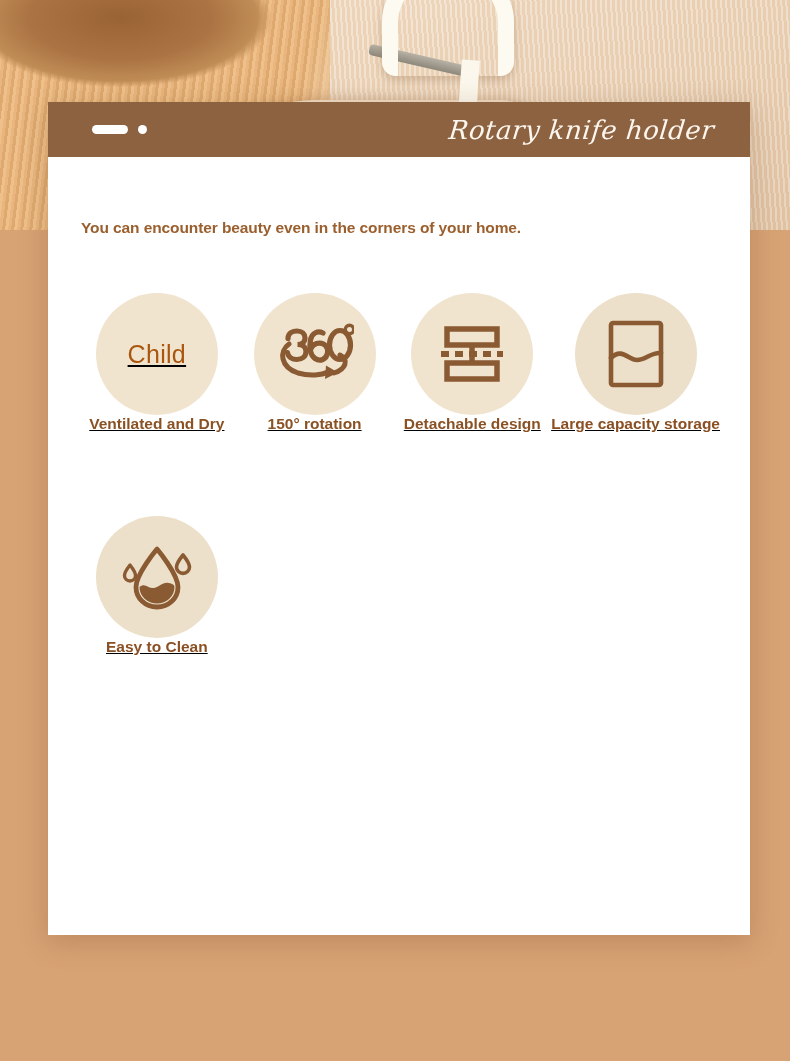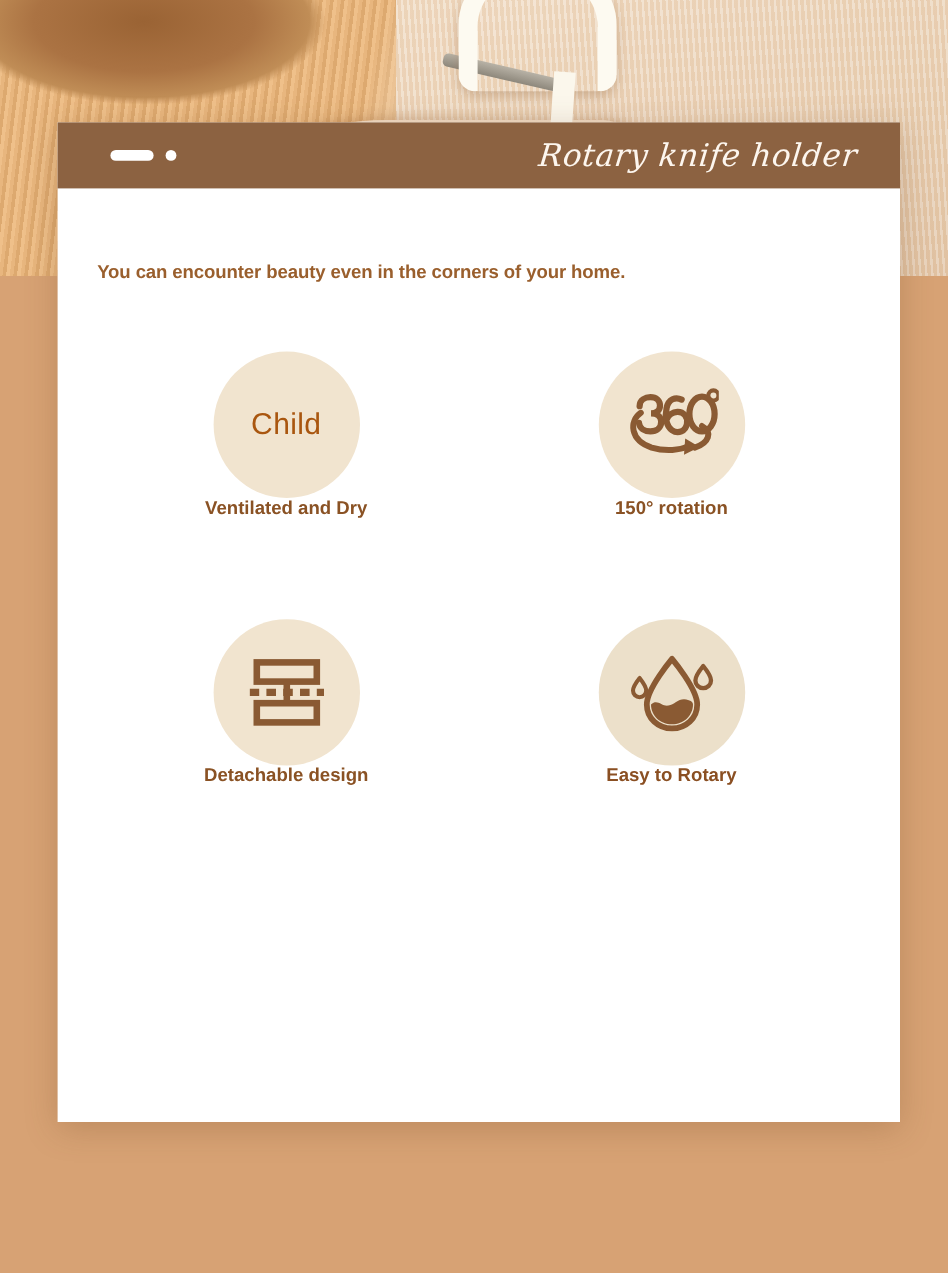--- a/index.html
+++ b/index.html
@@ -131,23 +131,24 @@
     font-size: 15.5px;
     font-weight: bold;
     color: #9a5f2d;
     letter-spacing: -0.1px;
   }
 
   
   .features {
     margin-top: 56px;
     display: grid;
-    grid-template-columns: repeat(2, 1fr);
+    grid-template-columns: repeat(4, 1fr);
     row-gap: 83px;
     padding: 0 30px;
+    text-decoration: underline;
   }
 
   .feature {
     display: flex;
     flex-direction: column;
     align-items: center;
   }
 
   .circle {
     width: 122px;
@@ -249,34 +250,45 @@
               <line x1="42" y1="28" x2="50" y2="28"></line>
               <line x1="56" y1="28" x2="62" y2="28"></line>
             </g>
             <line x1="31" y1="19" x2="31" y2="37" stroke="#8a5a33" stroke-width="5.5"></line>
           </svg>
         </span>
       </div>
       <div class="feature-label">Detachable design</div>
     </div>
 
-
     <div class="feature">
       <div class="circle row2">
         <span>
+          <svg width="56" height="68" viewBox="0 0 56 68">
+            <rect x="3" y="3" width="50" height="62" rx="2" fill="none" stroke="#8a5a33" stroke-width="4.6"></rect>
+            <path d="M3 38 C14 27, 20 40, 29 40 C38 40, 43 32, 53 33" fill="none" stroke="#8a5a33" stroke-width="4.6" stroke-linecap="round"></path>
+          </svg>
+        </span>
+      </div>
+      <div class="feature-label row2">Large capacity storage</div>
+    </div>
+
+    <div class="feature">
+      <div class="circle row2">
+        <span>
           <svg width="72" height="72" viewBox="0 0 72 72">
 
             <path d="M36 8 C36 8, 15 33, 15 46 C15 57.5, 24.4 66, 36 66 C47.6 66, 57 57.5, 57 46 C57 33, 36 8, 36 8 Z" fill="none" stroke="#8a5a33" stroke-width="4.8" stroke-linejoin="round"></path>
 
             <path d="M18.5 46 C24 41, 27.5 48, 33 47 C39 46, 42 39.5, 50 42.5 C52.5 43.4, 53.5 44.6, 53.5 46 C53.5 55.4, 45.6 62.5, 36 62.5 C26.4 62.5, 18.5 55.4, 18.5 46 Z" fill="#8a5a33"></path>
 
             <path d="M9 24 C9 24, 3.5 31, 3.5 34.5 C3.5 37.6, 6 40, 9 40 C12 40, 14.5 37.6, 14.5 34.5 C14.5 31, 9 24, 9 24 Z" fill="none" stroke="#8a5a33" stroke-width="3.4" stroke-linejoin="round"></path>
 
             <path d="M62 14 C62 14, 55.5 22, 55.5 26 C55.5 29.6, 58.4 32.4, 62 32.4 C65.6 32.4, 68.5 29.6, 68.5 26 C68.5 22, 62 14, 62 14 Z" fill="none" stroke="#8a5a33" stroke-width="3.6" stroke-linejoin="round"></path>
           </svg>
         </span>
       </div>
-      <div class="feature-label row2">Easy to Rotary</div>
+      <div class="feature-label row2">Easy to Clean</div>
     </div>
 
 
   </div>
 </div>
 
 </body></html>

